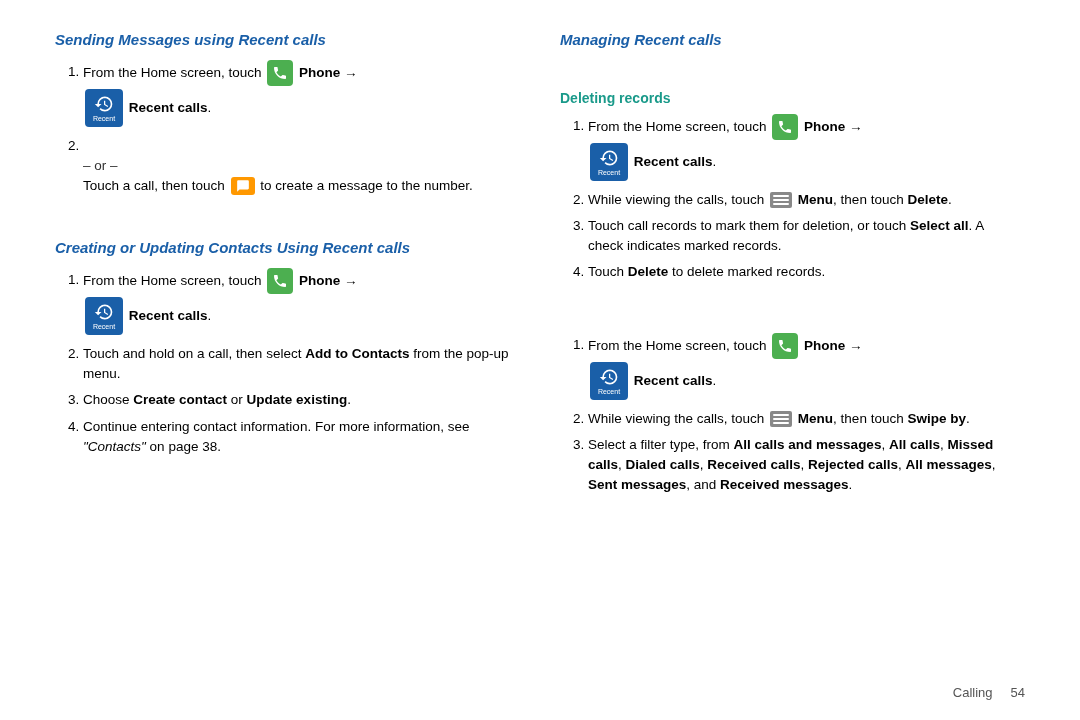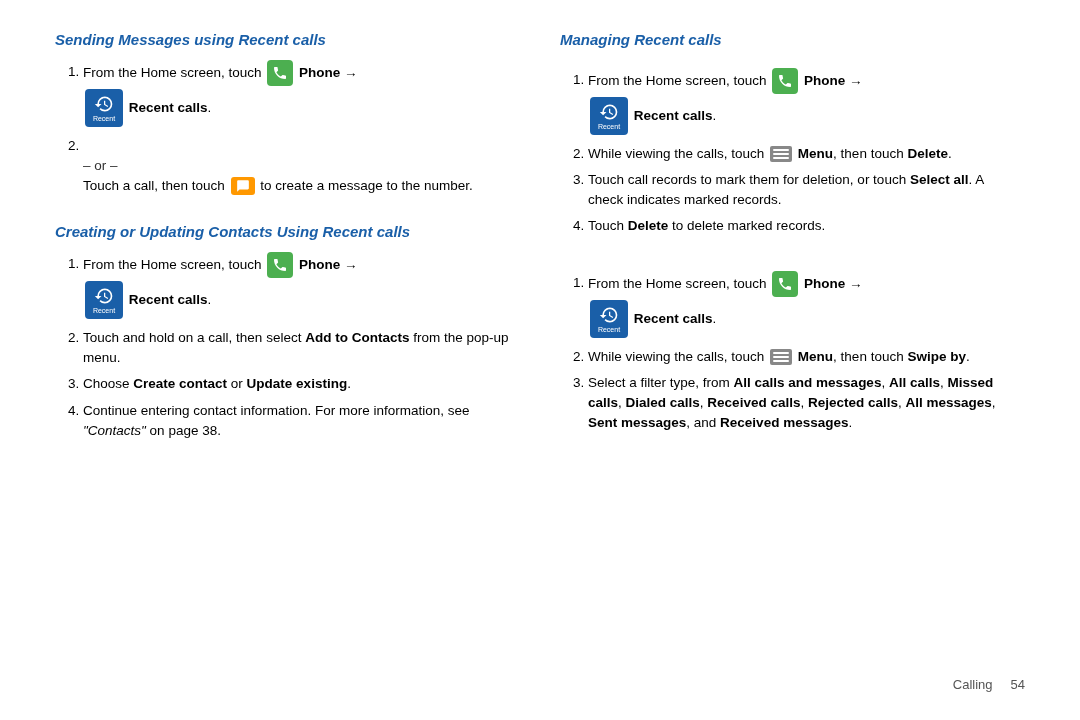--- a/index.html
+++ b/index.html
@@ -17,21 +17,21 @@
       display: flex;
       flex-direction: row;
       padding: 30px 55px 30px 55px;
       gap: 40px;
       height: 100%;
     }
     .column {
       flex: 1;
       display: flex;
       flex-direction: column;
-      gap: 0;
+      gap: 16px;
     }
     .section-title {
       font-style: italic;
       font-weight: bold;
       color: #1a5fa8;
       font-size: 15px;
       margin-bottom: 10px;
       line-height: 1.3;
     }
     .subsection-title {
@@ -125,21 +125,21 @@
     }
     .msg-icon-inline svg {
       width: 14px;
       height: 14px;
       fill: white;
     }
     .bold { font-weight: bold; }
     .italic { font-style: italic; }
     .page-footer {
       position: absolute;
-      bottom: 28px;
+      bottom: 20px;
       right: 55px;
       color: #555;
       font-size: 13px;
       display: flex;
       align-items: center;
       gap: 18px;
     }
     .or-line {
       margin: 4px 0 4px 0;
       color: #333;
@@ -218,20 +218,21 @@
         </li>
       </ol>
     </div>
   </div>
 
   <div class="column">
 
     <div class="section-title">Managing Recent calls</div>
 
     <div class="section-body">
+      <div class="subsection-title">Deleting records</div>
       <ol>
         <li>
           <span>From the Home screen, touch </span>
           <span class="phone-icon-inline">
             <svg viewBox="0 0 24 24">
                 <path d="M6.6 10.8c1.4 2.8 3.8 5.1 6.6 6.6l2.2-2.2c.3-.3.7-.4 1-.2 1.1.4 2.3.6 3.6.6.6 0 1 .4 1 1V20c0 .6-.4 1-1 1-9.4 0-17-7.6-17-17 0-.6.4-1 1-1h3.5c.6 0 1 .4 1 1 0 1.3.2 2.5.6 3.6.1.3 0 .7-.2 1L6.6 10.8z"></path>
               </svg>
           </span>
           <span class="bold"> Phone →</span>
           <br>

